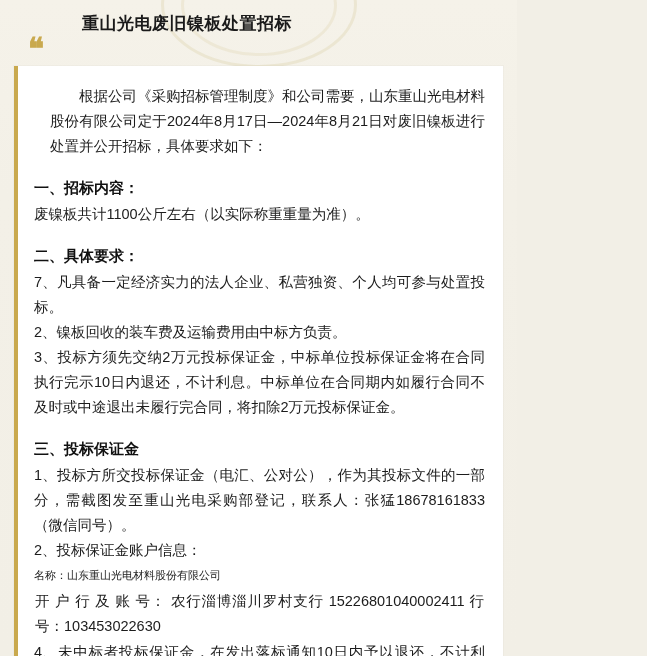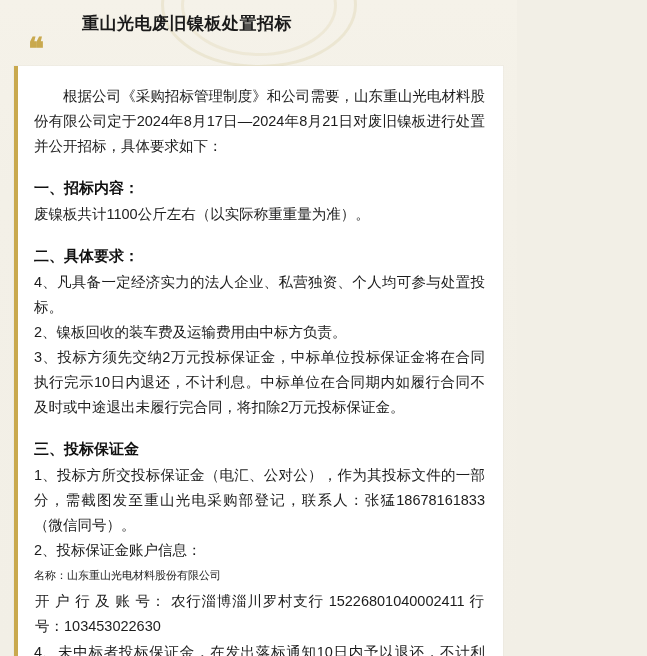--- a/index.html
+++ b/index.html
@@ -76,21 +76,21 @@
     min-height: 586px;
     padding: 18px 18px 10px 16px;
     box-sizing: border-box;
     box-shadow: 0 0 0 1px rgba(0,0,0,0.02);
   }
   .para {
     font-size: 14.5px;
     line-height: 25px;
     color: #1c1c1c;
     text-align: justify;
-    margin: 0 0 4px 0;
+    margin: 0 0 4px 16px;
     font-family: "Liberation Sans", sans-serif;
   }
   .para.indent {
     text-indent: 2em;
   }
   .heading {
     font-size: 15px;
     font-weight: bold;
     line-height: 28px;
     color: #111;
@@ -134,21 +134,21 @@
   </div>
 
   <div class="card">
 
     <p class="para indent">根据公司《采购招标管理制度》和公司需要，山东重山光电材料股份有限公司定于2024年8月17日—2024年8月21日对废旧镍板进行处置并公开招标，具体要求如下：</p>
 
     <h3 class="heading">一、招标内容：</h3>
     <p class="item">废镍板共计1100公斤左右（以实际称重重量为准）。</p>
 
     <h3 class="heading">二、具体要求：</h3>
-    <p class="item">4、凡具备一定经济实力的法人企业、私营独资、个人均可参与处置投标。</p>
+    <p class="item">7、凡具备一定经济实力的法人企业、私营独资、个人均可参与处置投标。</p>
     <p class="item">2、镍板回收的装车费及运输费用由中标方负责。</p>
     <p class="item">3、投标方须先交纳2万元投标保证金，中标单位投标保证金将在合同执行完示10日内退还，不计利息。中标单位在合同期内如履行合同不及时或中途退出未履行完合同，将扣除2万元投标保证金。</p>
 
     <h3 class="heading">三、投标保证金</h3>
     <p class="item">1、投标方所交投标保证金（电汇、公对公），作为其投标文件的一部分，需截图发至重山光电采购部登记，联系人：张猛18678161833（微信同号）。</p>
     <p class="item">2、投标保证金账户信息：</p>
     <p class="sub">名称：山东重山光电材料股份有限公司</p>
     <p class="bank">开 户 行 及 账 号：  农行淄博淄川罗村支行  15226801040002411     行 号：103453022630</p>
     <p class="item">4、未中标者投标保证金，在发出落标通知10日内予以退还，不计利息。</p>
 

